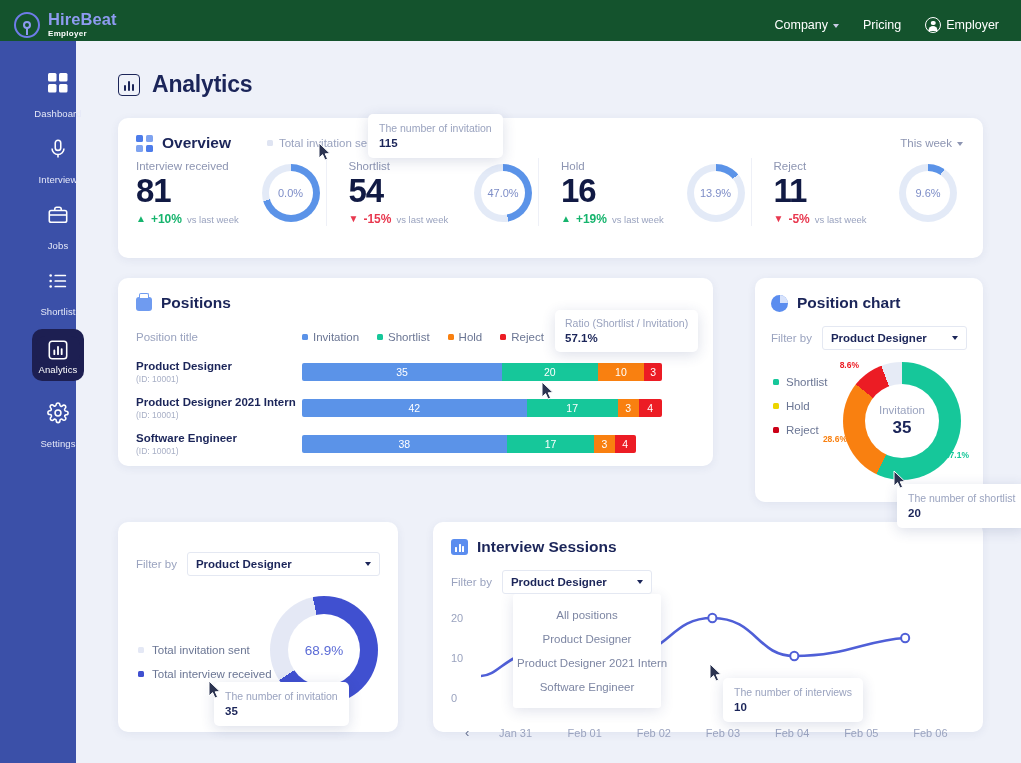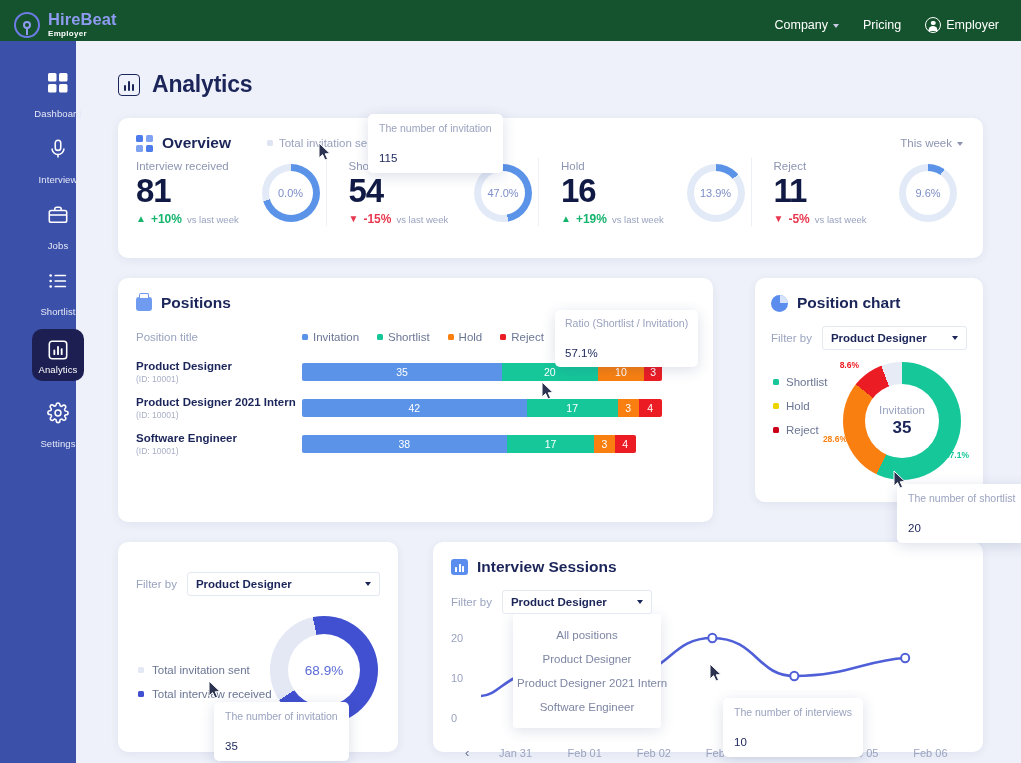--- a/index.html
+++ b/index.html
@@ -205,21 +205,21 @@
     position: relative; margin-left: auto; margin-top: 6px;
   }
   .ring .hole {
     width: 44px; height: 44px; border-radius: 50%; background: #fff;
     display: flex; align-items: center; justify-content: center;
   }
   .ring .pv { font-size: 11px; color: #7d8dc7; font-weight: 400; }
 
   
   #positions {
-    width: 595px; height: 244px; padding: 16px 18px 0 18px; float: left;
+    width: 595px; height: 188px; padding: 16px 18px 0 18px; float: left;
   }
   .pos-headrow {
     display: flex; align-items: center; margin-top: 14px; height: 22px;
   }
   .pos-th { font-size: 11.5px; color: #9aa3bf; width: 166px; flex: none; }
   .pos-legend { display: flex; align-items: center; gap: 18px; }
   .pos-legend .li { display: flex; align-items: center; gap: 5px; }
   .pos-legend .sq { width: 6px; height: 6px; border-radius: 1.5px; }
   .pos-legend .lt { font-size: 11.5px; color: #6b7694; }
 
@@ -328,21 +328,21 @@
     text-align: center; white-space: nowrap;
   }
 
   
   .tip {
     position: absolute; background: #fff; border-radius: 5px;
     box-shadow: 0 3px 14px rgba(40,55,120,.16);
     padding: 8px 11px 9px 11px; z-index: 40; white-space: nowrap;
   }
   .tip .tl { font-size: 10.5px; color: #9aa3bf; }
-  .tip .tv { font-size: 11.5px; font-weight: 400; color: #1b2559; margin-top: 18px; }
+  .tip .tv { font-size: 11.5px; font-weight: 700; color: #1b2559; margin-top: 3px; }
 
   
   .cursor { position: absolute; z-index: 60; pointer-events: none; }
   .clearfix:after { content: ""; display: block; clear: both; }
   .row-wrap { margin-bottom: 20px; }
 </style>
 </head>
 <body>
 
 <div class="topbar">

